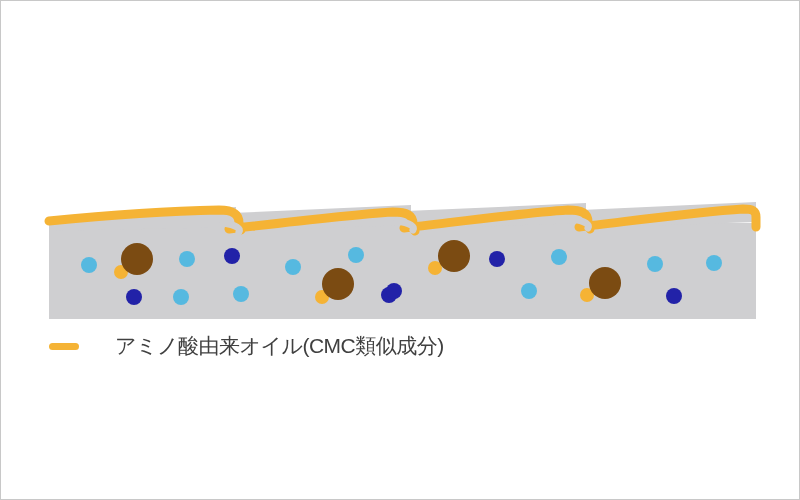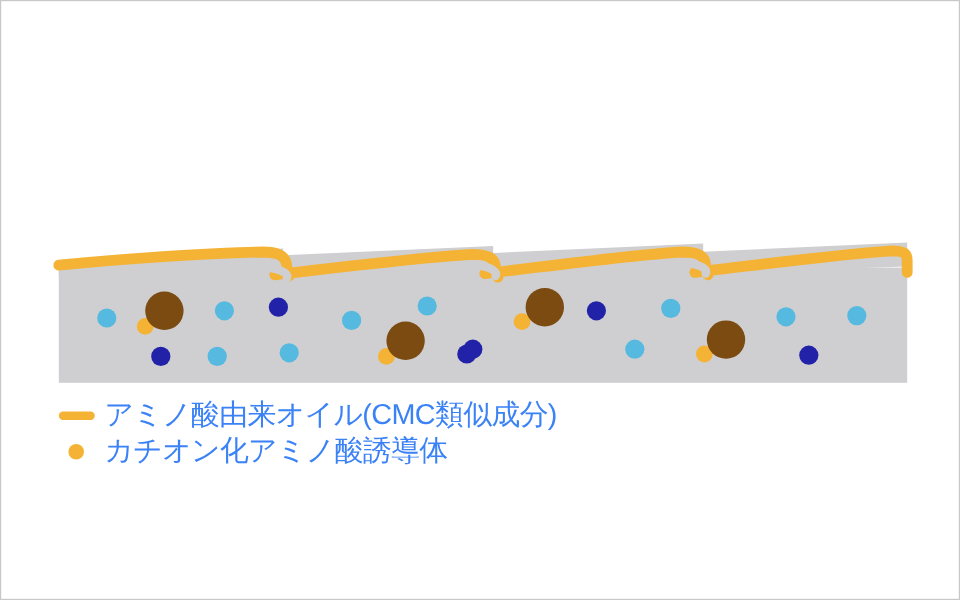--- a/index.html
+++ b/index.html
@@ -52,25 +52,26 @@
     height: 7px;
     border-radius: 3.5px;
   }
   .legend-dot {
     width: 13px;
     height: 13px;
     border-radius: 50%;
     margin-left: 8px;
   }
   .legend-label {
-    font-size: 24px;
+    font-size: 21px;
     line-height: 30px;
-    color: #3b82f6;
+    color: #404040;
     letter-spacing: -0.5px;
     white-space: nowrap;
+    margin-left: 28px;
   }
 </style>
 </head>
 <body>
 
 <div id="page" style="background: rgb(255, 255, 255); border-color: rgb(200, 200, 200); width: 800px; height: 500px;">
 
   <svg id="diagram-svg" viewBox="0 0 800 500" aria-hidden="true">
 
     <rect x="48" y="222" width="707" height="96" fill="#cfcfd1"></rect>
@@ -125,22 +126,16 @@
 
   <div id="legend">
 
     <div class="legend-row">
       <span class="legend-marker-cell">
         <span class="legend-line" id="legend-line-swatch" style="background: rgb(245, 179, 53);"></span>
       </span>
       <span class="legend-label">アミノ酸由来オイル(CMC類似成分)</span>
     </div>
 
-    <div class="legend-row">
-      <span class="legend-marker-cell">
-        <span class="legend-dot" id="legend-dot-swatch" style="background: rgb(245, 179, 53);"></span>
-      </span>
-      <span class="legend-label">カチオン化アミノ酸誘導体</span>
-    </div>
 
   </div>
 
 </div>
 
 </body></html>

